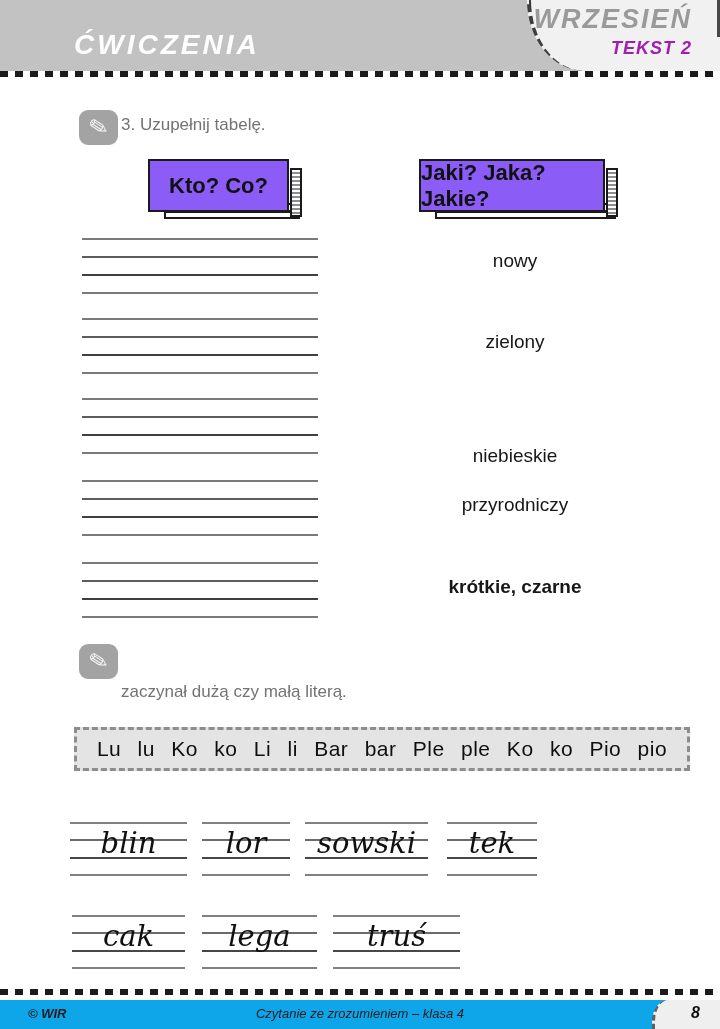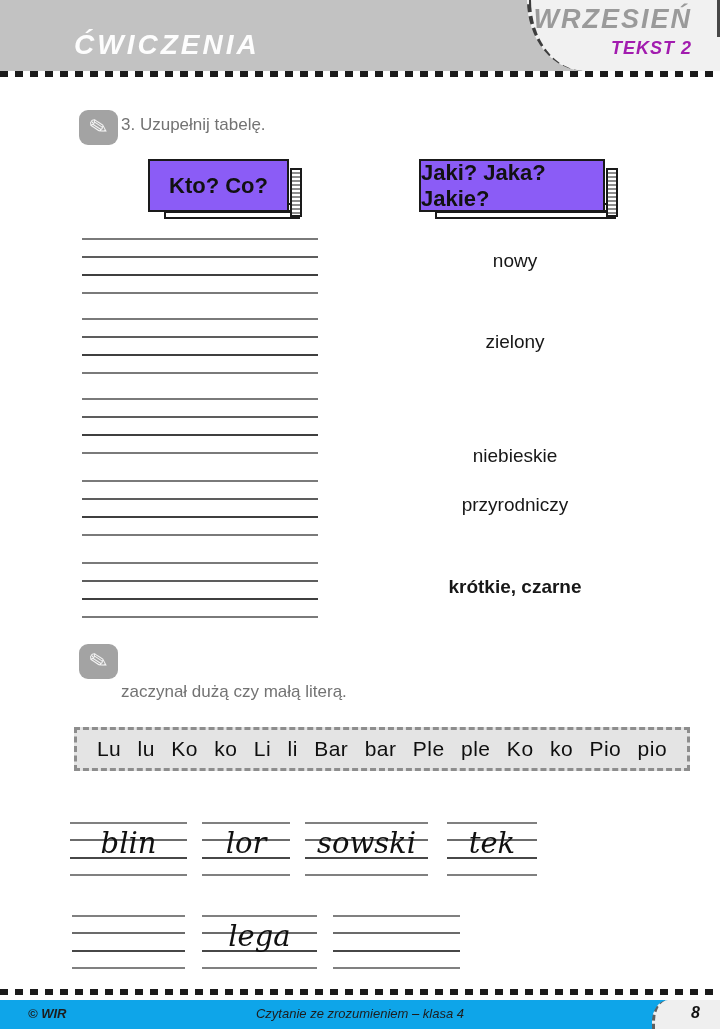--- a/index.html
+++ b/index.html
@@ -205,33 +205,35 @@
       <div class="ruled"></div>
       <div class="ruled"></div>
     <div class="cursive">tek</div>
   </div>
 
   <div class="cell" style="left:72px;top:915px;width:113px;">
     <div class="ruled"></div>
       <div class="ruled"></div>
       <div class="ruled"></div>
       <div class="ruled"></div>
+    <div class="cursive">cak</div>
   </div>
   <div class="cell" style="left:202px;top:915px;width:115px;">
     <div class="ruled"></div>
       <div class="ruled"></div>
       <div class="ruled"></div>
       <div class="ruled"></div>
     <div class="cursive">lega</div>
   </div>
   <div class="cell" style="left:333px;top:915px;width:127px;">
     <div class="ruled"></div>
       <div class="ruled"></div>
       <div class="ruled"></div>
       <div class="ruled"></div>
+    <div class="cursive">truś</div>
   </div>
 
   <div class="dots dots-bottom"></div>
   <div class="footer">
     <div class="footer-copyright">© WIR</div>
     <div class="footer-series">Czytanie ze zrozumieniem – klasa 4</div>
     <div class="page-area">
       <div class="page-number">8</div>
     </div>
   </div>

